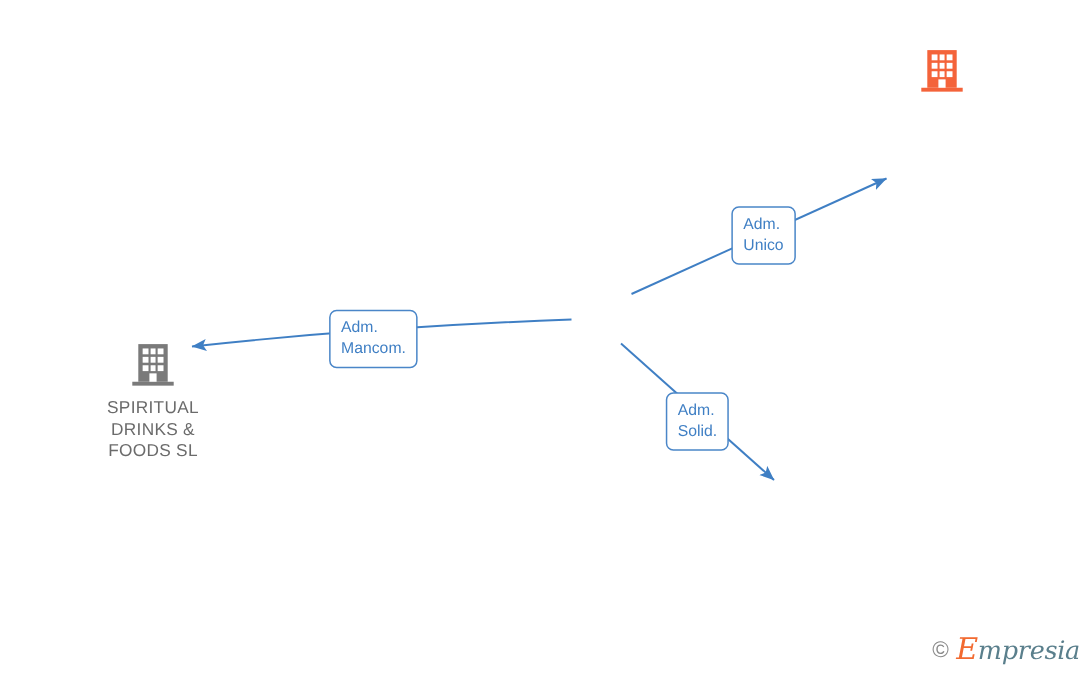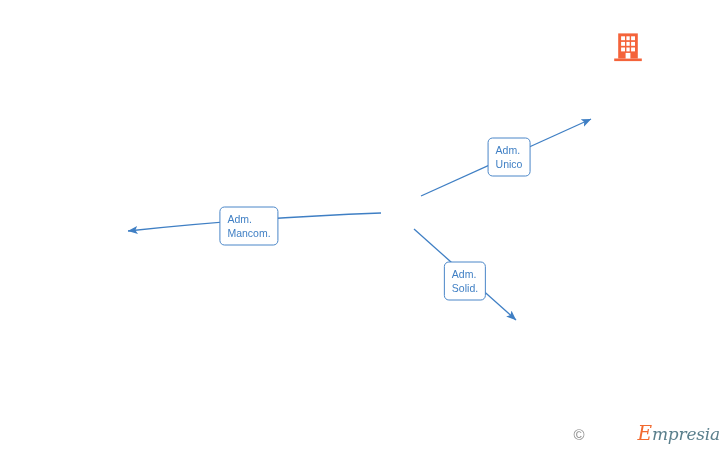--- a/index.html
+++ b/index.html
@@ -84,21 +84,20 @@
     font-size: 15px;
     line-height: 15px;
   }
   #watermark .brand {
     font-family: "DejaVu Serif", serif;
     font-style: italic;
     font-size: 17px;
     line-height: 17px;
     color: #5a7f8c;
     letter-spacing: -0.2px;
-    margin-left: 48px;
   }
   #watermark .brand .cap {
     color: #f26a30;
     font-size: 20px;
   }
 </style>
 </head>
 <body>
 
 <div id="canvas">
@@ -132,20 +131,43 @@
         <rect x="15.4" y="11.9" width="3.3" height="3.9"></rect>
         <rect x="20.1" y="11.9" width="3.9" height="3.9"></rect>
         <rect x="10.1" y="17.5" width="3.9" height="3.9"></rect>
         <rect x="15.4" y="17.5" width="3.3" height="3.9"></rect>
         <rect x="20.1" y="17.5" width="3.9" height="3.9"></rect>
         <rect x="14.6" y="22.9" width="4.8" height="5.6"></rect>
       </g>
     </svg>
   </div>
 
+  <div class="node label-bottom" style="left:102px; top:226px;">
+    <svg class="node-icon" viewBox="0 0 34 34">
+      <g fill="#7a7a7a">
+        <rect x="7.2" y="3.4" width="19.6" height="25.1"></rect>
+        <rect x="3.2" y="28.5" width="27.6" height="2.6"></rect>
+      </g>
+      <g fill="#ffffff">
+        <rect x="10.1" y="6.3" width="3.9" height="3.9"></rect>
+        <rect x="15.4" y="6.3" width="3.3" height="3.9"></rect>
+        <rect x="20.1" y="6.3" width="3.9" height="3.9"></rect>
+        <rect x="10.1" y="11.9" width="3.9" height="3.9"></rect>
+        <rect x="15.4" y="11.9" width="3.3" height="3.9"></rect>
+        <rect x="20.1" y="11.9" width="3.9" height="3.9"></rect>
+        <rect x="10.1" y="17.5" width="3.9" height="3.9"></rect>
+        <rect x="15.4" y="17.5" width="3.3" height="3.9"></rect>
+        <rect x="20.1" y="17.5" width="3.9" height="3.9"></rect>
+        <rect x="14.6" y="22.9" width="4.8" height="5.6"></rect>
+      </g>
+    </svg>
+    <div class="node-label">SPIRITUAL
+DRINKS &amp;
+FOODS SL</div>
+  </div>
 
 
   <div class="edge-label" style="left:509px; top:157px;">Adm.
 Unico</div>
 
   <div class="edge-label" style="left:249px; top:226px;">Adm.
 Mancom.</div>
 
   <div class="edge-label" style="left:465px; top:281px;">Adm.
 Solid.</div>

